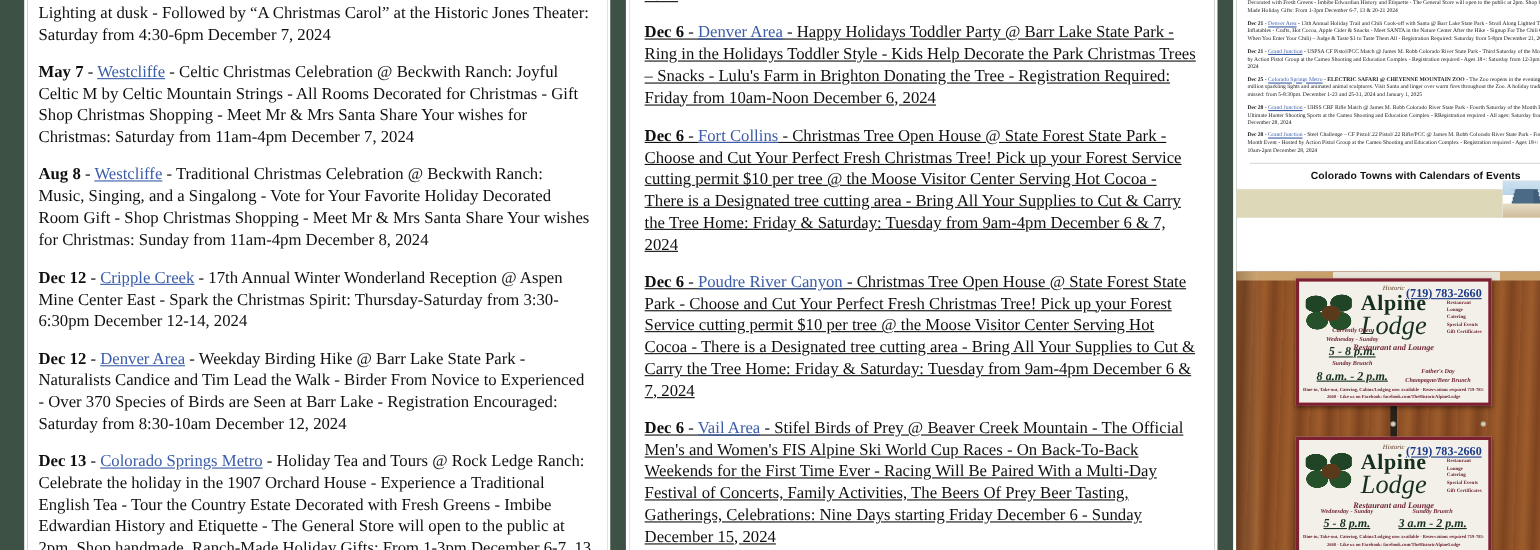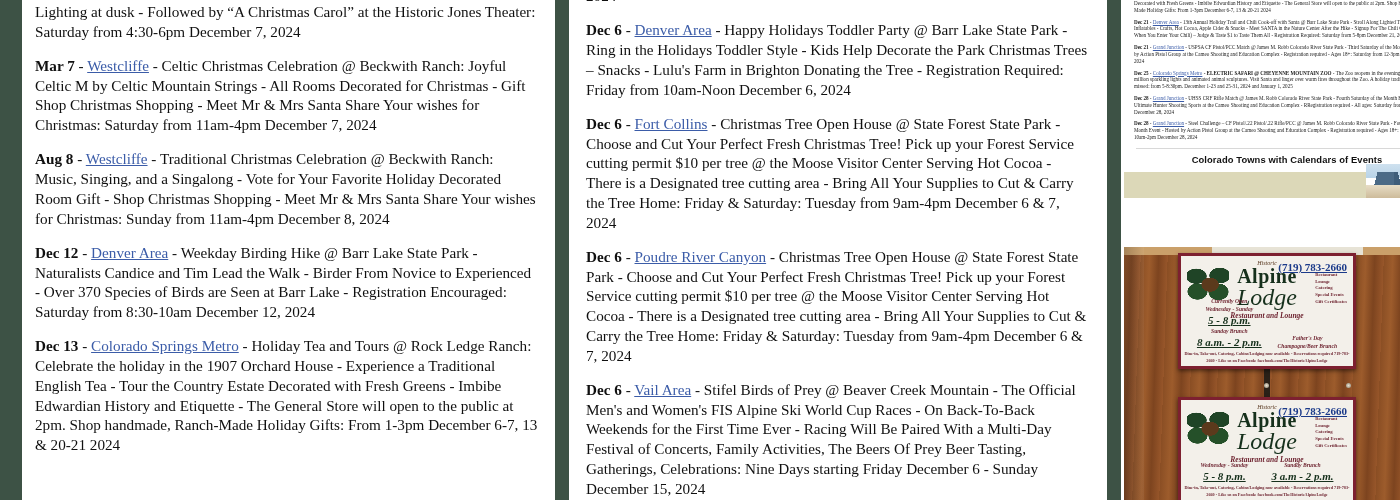--- a/index.html
+++ b/index.html
@@ -17,21 +17,21 @@
   
   .col{
     background:#ffffff;
     color:#101010;
     font-size:15.2px;
     line-height:1.30;
     overflow:hidden;
     position:relative;
   }
   .col-1{flex:0 0 503px;padding:0 14px 0 10px;}
-  .col-2{flex:0 0 504px;padding:0 14px 16px 14px;}
+  .col-2{flex:0 0 504px;padding:0 14px 16px 14px;text-decoration:underline;}
 
   .ev{margin:0 0 14.5px 0;text-align:left;}
   .ev .d{font-weight:bold;}
   .ev a{color:#3b5ca8;text-decoration:underline;}
 
   
   .clip-top{margin-top:-18px;}
   .clip-top-2{margin-top:-14px;}
 
   
@@ -161,22 +161,23 @@
 <body>
 
 <div class="page">
 
   <div class="gutter" style="flex:0 0 22px"></div>
   <div class="hairline"></div>
 
   <div class="col col-1">
     <div id="c1">
         <p class="ev clip-top"><span>Parade featuring local floats at 4:30pm - Gather at Jess Price Park for the Tree Lighting at dusk - Followed by “A Christmas Carol” at the Historic Jones Theater: Saturday from 4:30-6pm December 7, 2024</span></p>
-        <p class="ev"><span class="d">Mar 7</span> - <a href="#">Westcliffe</a><span> - Celtic Christmas Celebration @ Beckwith Ranch: Joyful Celtic M by Celtic Mountain Strings - All Rooms Decorated for Christmas - Gift Shop Christmas Shopping - Meet Mr &amp; Mrs Santa Share Your wishes for Christmas: Saturday from 11am-4pm December 7, 2024</span></p>
+        <p class="ev"><span class="d">May 7</span> - <a href="#">Westcliffe</a><span> - Celtic Christmas Celebration @ Beckwith Ranch: Joyful Celtic M by Celtic Mountain Strings - All Rooms Decorated for Christmas - Gift Shop Christmas Shopping - Meet Mr &amp; Mrs Santa Share Your wishes for Christmas: Saturday from 11am-4pm December 7, 2024</span></p>
         <p class="ev"><span class="d">Aug 8</span> - <a href="#">Westcliffe</a><span> - Traditional Christmas Celebration @ Beckwith Ranch: Music, Singing, and a Singalong - Vote for Your Favorite Holiday Decorated Room Gift - Shop Christmas Shopping - Meet Mr &amp; Mrs Santa Share Your wishes for Christmas: Sunday from 11am-4pm December 8, 2024</span></p>
+        <p class="ev"><span class="d">Dec 12</span> - <a href="#">Cripple Creek</a><span> - 17th Annual Winter Wonderland Reception @ Aspen Mine Center East - Spark the Christmas Spirit: Thursday-Saturday from 3:30-6:30pm December 12-14, 2024</span></p>
         <p class="ev"><span class="d">Dec 12</span> - <a href="#">Denver Area</a><span> - Weekday Birding Hike @ Barr Lake State Park - Naturalists Candice and Tim Lead the Walk - Birder From Novice to Experienced - Over 370 Species of Birds are Seen at Barr Lake - Registration Encouraged: Saturday from 8:30-10am December 12, 2024</span></p>
         <p class="ev"><span class="d">Dec 13</span> - <a href="#">Colorado Springs Metro</a><span> - Holiday Tea and Tours @ Rock Ledge Ranch: Celebrate the holiday in the 1907 Orchard House - Experience a Traditional English Tea - Tour the Country Estate Decorated with Fresh Greens - Imbibe Edwardian History and Etiquette - The General Store will open to the public at 2pm. Shop handmade, Ranch-Made Holiday Gifts: From 1-3pm December 6-7, 13 &amp; 20-21 2024</span></p>
       </div>
   </div>
 
   <div class="hairline"></div>
   <div class="gutter" style="flex:0 0 14px"></div>
   <div class="hairline"></div>
 
   <div class="col col-2">

